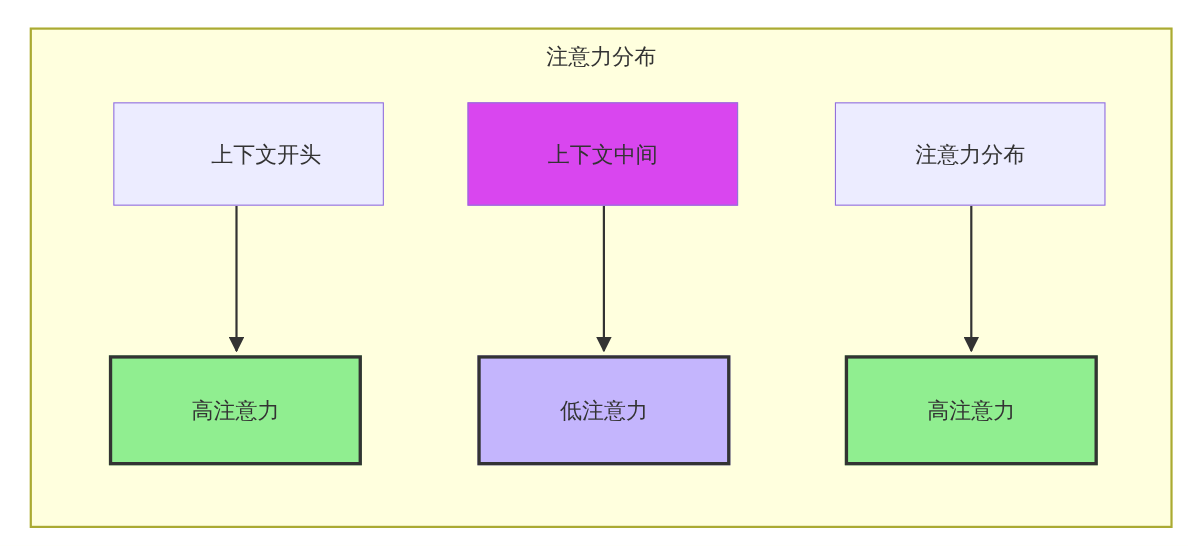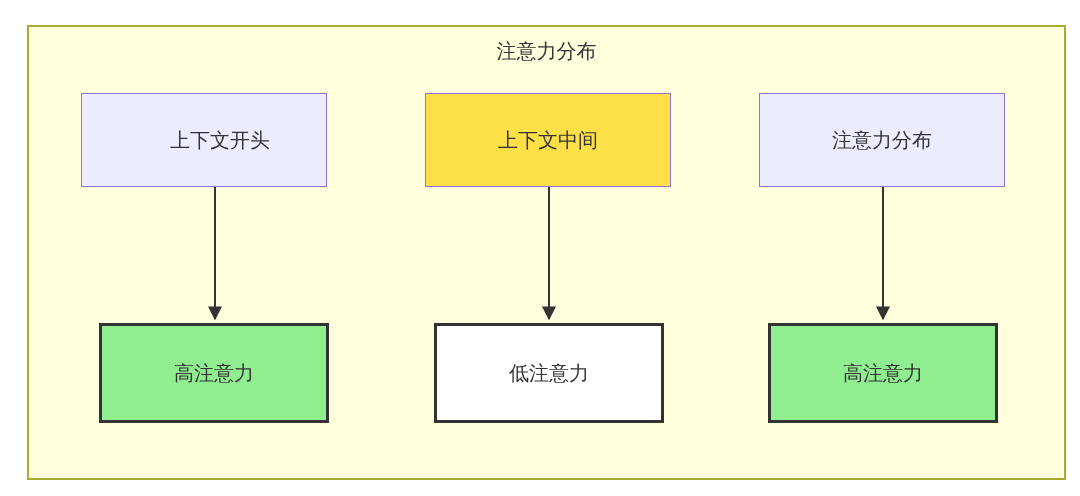--- a/index.html
+++ b/index.html
@@ -50,21 +50,21 @@
     border: 1.5px solid #9370DB;
     background: #ECECFF;
   }
   .node.attention {
     width: 230px;
     height: 100px;
     top: 296px;
     border: 3px solid #333333;
     background: #90EE90;
   }
-  #node-t0 { left: 52px; padding-left: 32px; }
+  #node-t0 { left: 74px; padding-left: 32px; }
   #node-t1 { left: 396px; }
   #node-t2 { left: 730px; }
   #node-b0 { left: 70px; }
   #node-b1 { left: 405px; }
   #node-b2 { left: 739px; }
   .edges {
     position: absolute;
     left: 0;
     top: 0;
     width: 1035px;
@@ -91,33 +91,33 @@
       </defs>
       <line x1="186" y1="160" x2="186" y2="292" stroke="#333333" marker-end="url(#arrowhead)" style="stroke: rgb(51, 51, 51);"></line>
       <line x1="520" y1="160" x2="520" y2="292" stroke="#333333" marker-end="url(#arrowhead)" style="stroke: rgb(51, 51, 51);"></line>
       <line x1="854" y1="160" x2="854" y2="292" stroke="#333333" marker-end="url(#arrowhead)" style="stroke: rgb(51, 51, 51);"></line>
     </svg>
 
     <div class="node context" id="node-t0" style="background-color: rgb(236, 236, 255); border-color: rgb(147, 112, 219);">
       <span>上下文开头</span>
     </div>
 
-    <div class="node context" id="node-t1" style="background-color: #fde047; border-color: rgb(147, 112, 219);">
+    <div class="node context" id="node-t1" style="background-color: #d946ef; border-color: rgb(147, 112, 219);">
       <span>上下文中间</span>
     </div>
 
     <div class="node context" id="node-t2" style="background-color: rgb(236, 236, 255); border-color: rgb(147, 112, 219);">
       <span>注意力分布</span>
     </div>
 
     <div class="node attention" id="node-b0" style="background-color: rgb(144, 238, 144); border-color: rgb(51, 51, 51);">
       <span>高注意力</span>
     </div>
 
-    <div class="node attention" id="node-b1" style="background-color: #ffffff; border-color: rgb(51, 51, 51);">
+    <div class="node attention" id="node-b1" style="background-color: #c4b5fd; border-color: rgb(51, 51, 51);">
       <span>低注意力</span>
     </div>
 
     <div class="node attention" id="node-b2" style="background-color: rgb(144, 238, 144); border-color: rgb(51, 51, 51);">
       <span>高注意力</span>
     </div>
 
   </div>
 </div>
 

